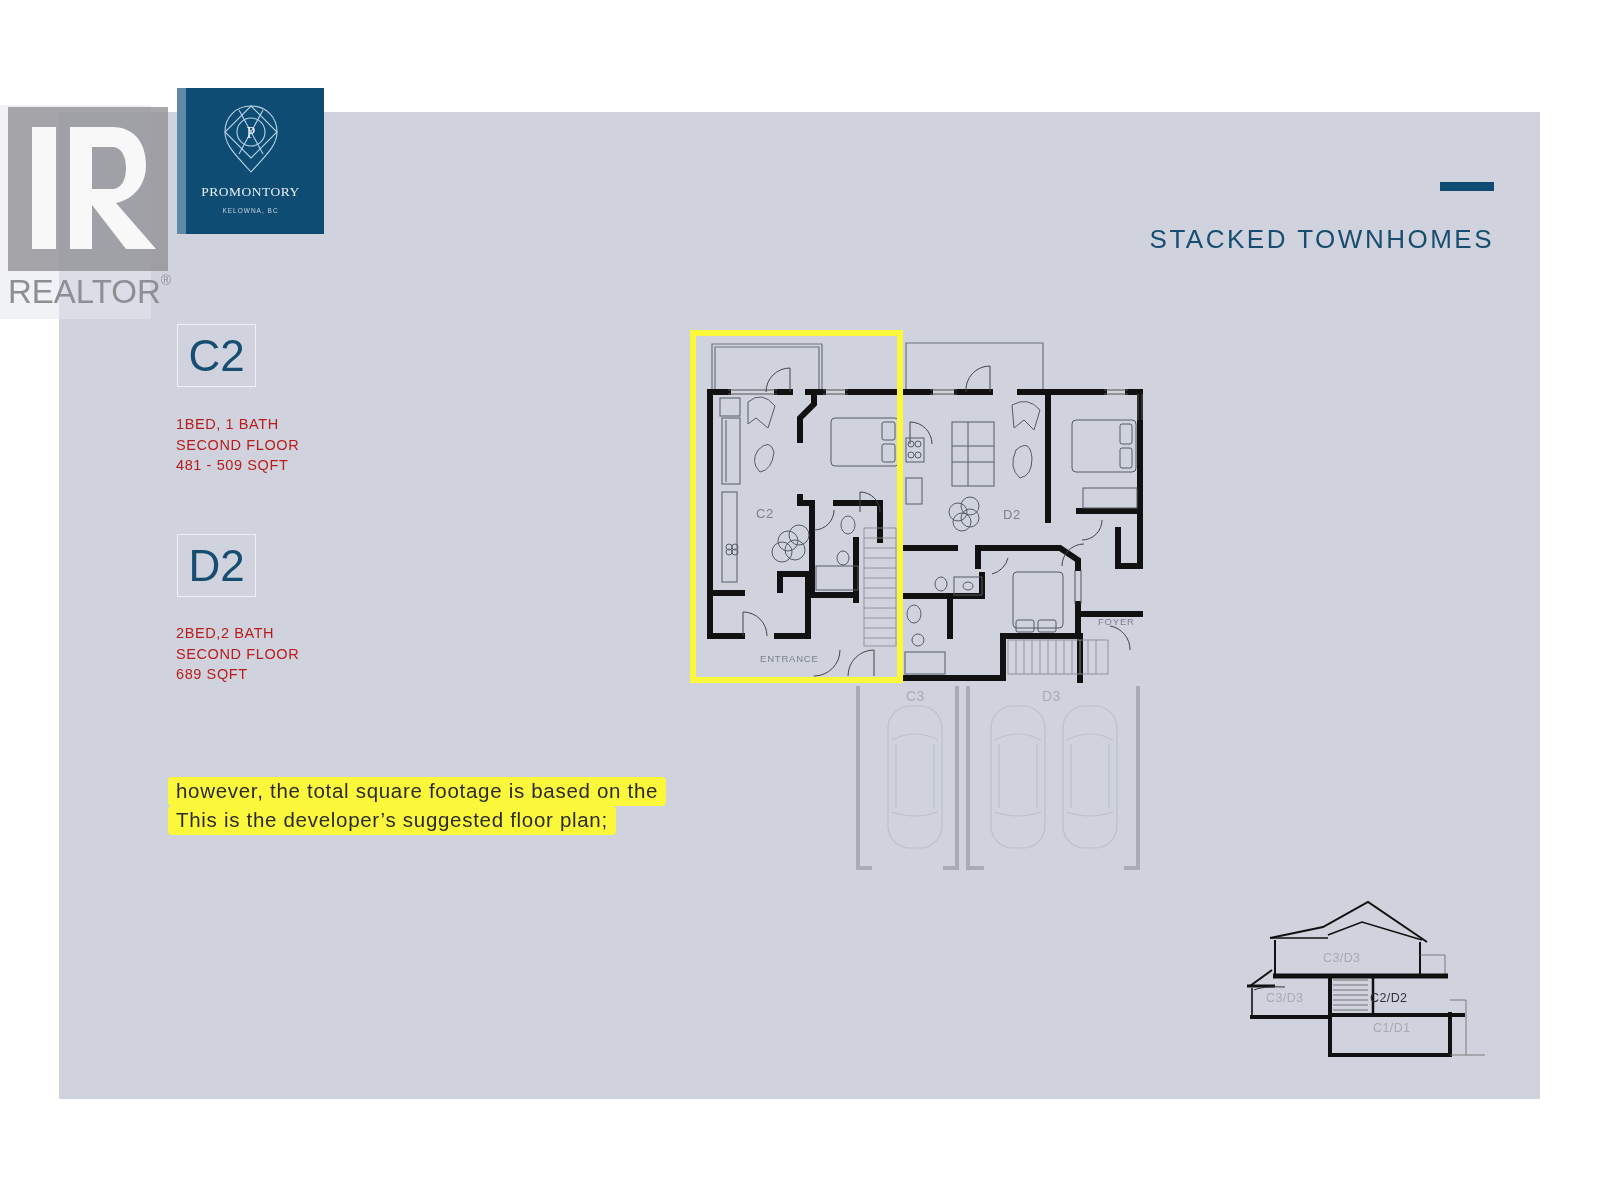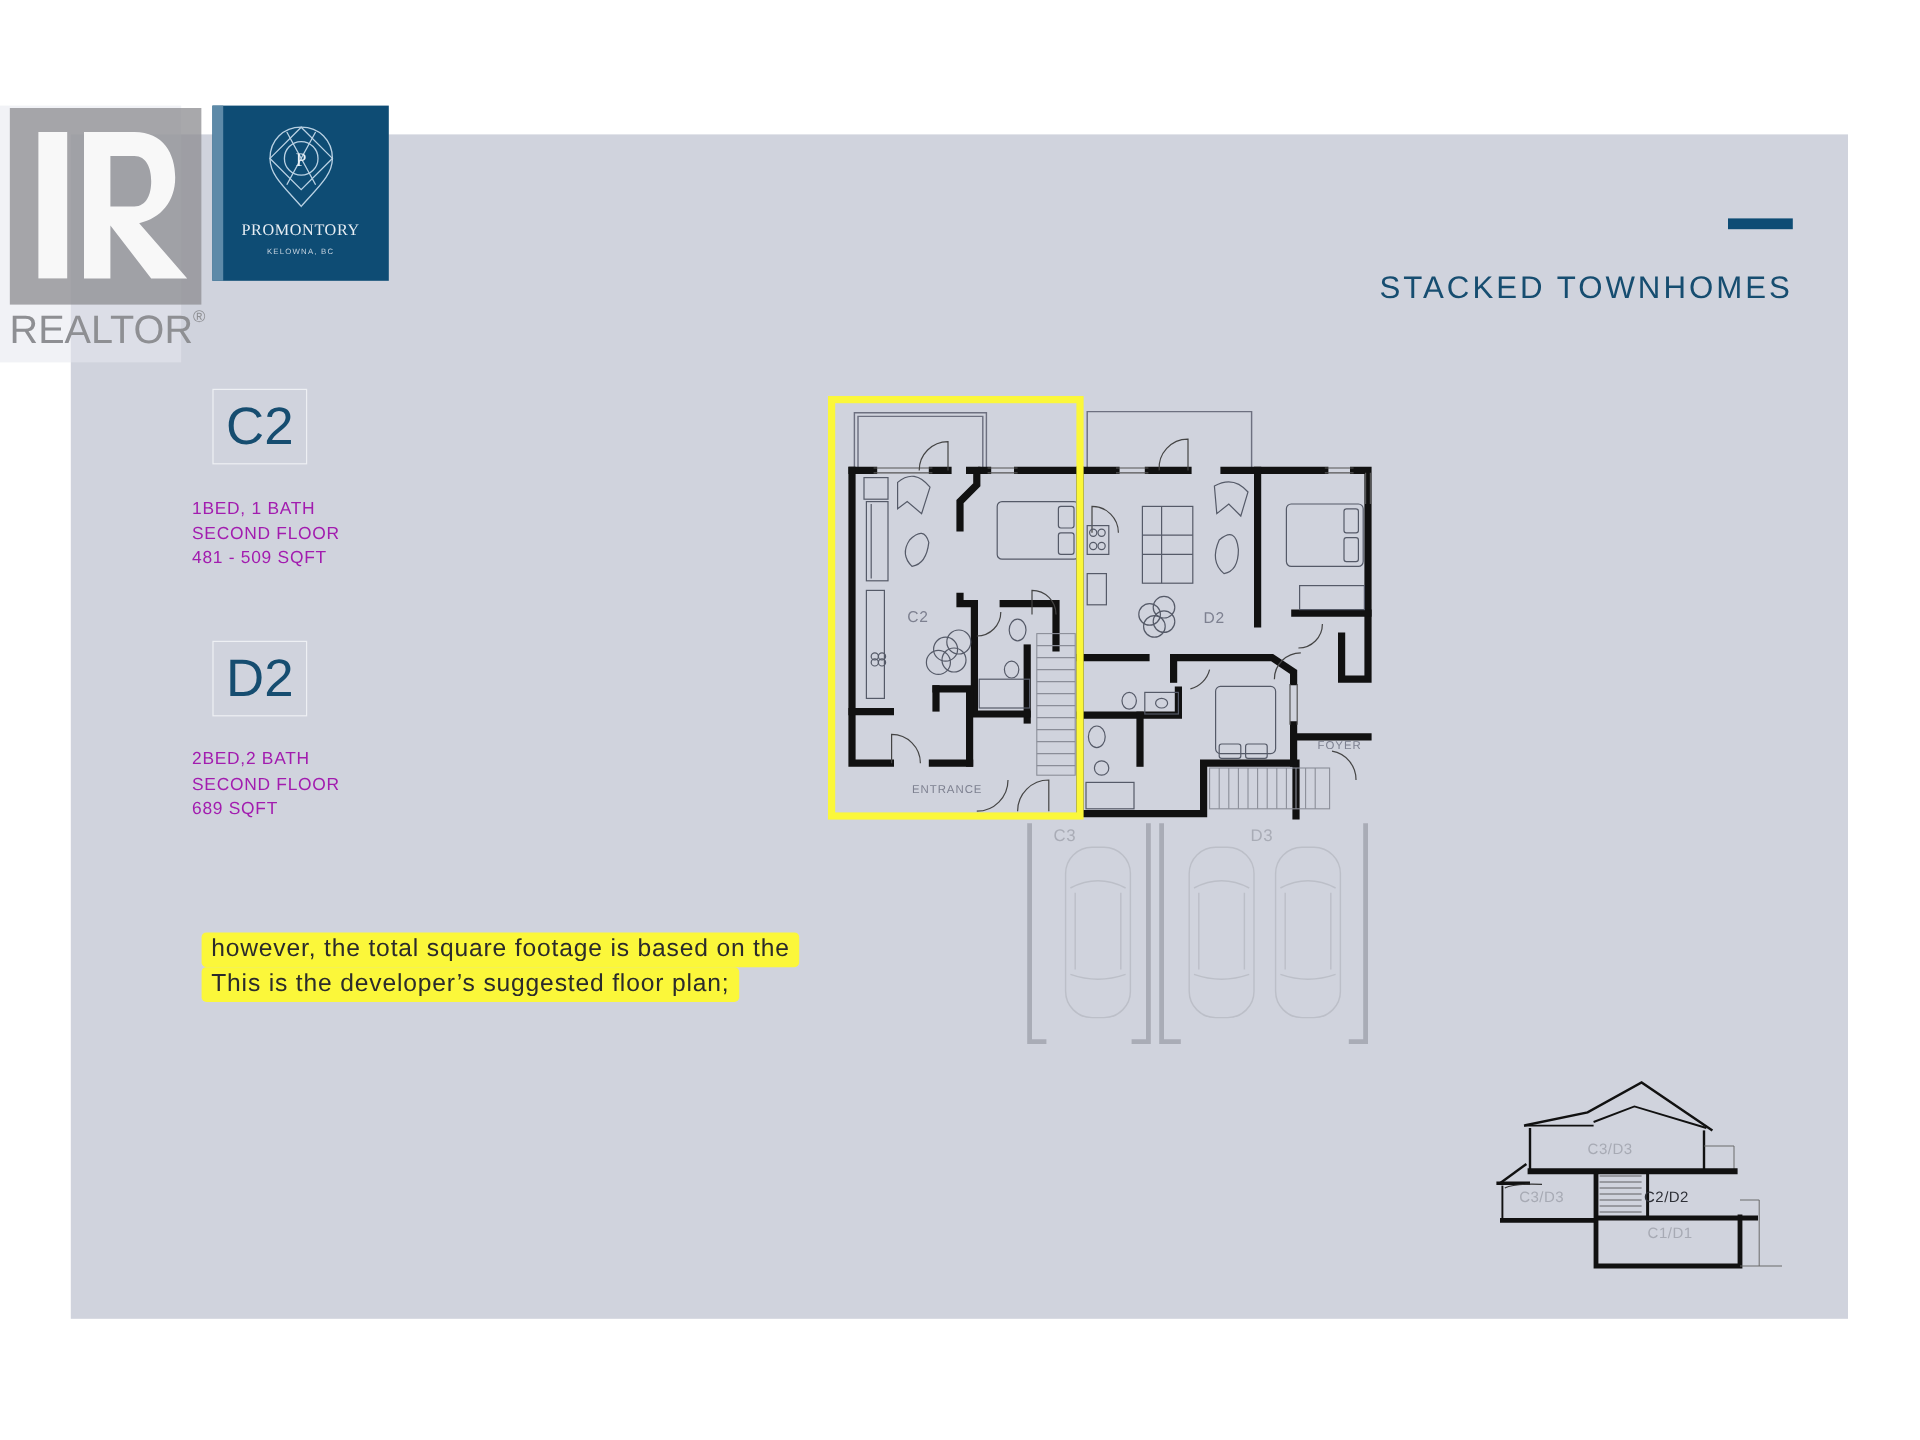--- a/index.html
+++ b/index.html
@@ -1,36 +1,36 @@
 <!DOCTYPE html>
 <html><head>
 <meta charset="utf-8">
 <style>
   html, body { margin:0; padding:0; }
   body { width:1600px; height:1200px; background:#ffffff; position:relative; overflow:hidden;
          font-family:"Liberation Sans", "DejaVu Sans", sans-serif; }
   .panel { position:absolute; left:59px; top:112px; width:1481px; height:987px; background:#d0d3dd; }
-  .realtor-wrap { position:absolute; left:0; top:88px; width:151px; height:214px; background:rgba(230,232,238,0.55); }
+  .realtor-wrap { position:absolute; left:0; top:105px; width:151px; height:214px; background:rgba(230,232,238,0.55); }
   .realtor-logo { position:absolute; left:8px; top:2px; width:160px; height:164px; }
   .realtor-text { position:absolute; left:8px; top:170px; font-size:33px; letter-spacing:0px; color:#8e8f93;
                   font-family:"Liberation Sans", sans-serif; line-height:1; }
   .realtor-text sup { font-size:14px; vertical-align:top; position:relative; top:-2px; }
   .brand { position:absolute; left:177px; top:88px; width:147px; height:146px; background:#0e4c74; }
   .brand-strip { position:absolute; left:0; top:0; width:9px; height:146px; background:#5e8aa8; }
   .brand-mark { position:absolute; left:44px; top:16px; width:60px; height:72px; }
   .brand-name { position:absolute; left:0; width:147px; top:96px; text-align:center; color:#e8eef4;
                 font-family:"Liberation Serif", serif; font-size:13.5px; letter-spacing:0.5px; }
   .brand-loc { position:absolute; left:0; width:147px; top:119px; text-align:center; color:#c5d3df;
                font-size:6.5px; letter-spacing:1px; }
   .accent-bar { position:absolute; left:1440px; top:182px; width:54px; height:9px; background:#0e4c74; }
   .title { position:absolute; right:106px; top:224px; font-size:26px; letter-spacing:2.5px; color:#164d70;
            font-family:"Liberation Sans", sans-serif; white-space:nowrap; }
   .unit-badge { position:absolute; left:177px; width:79px; height:63px; border:1.5px solid #eef0f4;
                 box-sizing:border-box; color:#164d70; font-size:44px; line-height:61px; text-align:center; }
-  .unit-info { position:absolute; left:160px; font-size:14.5px; line-height:20.5px; color:#a21caf;
+  .unit-info { position:absolute; left:176px; font-size:14.5px; line-height:20.5px; color:#b91c1c;
                letter-spacing:0.6px; white-space:pre; }
   .note { position:absolute; left:168px; top:777px; width:580px; }
   .note-line { display:inline-block; background:#fbf73a; color:#2b2b2b; font-size:20.5px; letter-spacing:0.7px;
                padding:1px 8px 3px 8px; line-height:25px; border-radius:4px; margin-bottom:0; }
   .plan { position:absolute; left:0; top:0; width:1600px; height:1200px; pointer-events:none; }
   .plan-label { position:absolute; color:#7d8090; font-size:13px; letter-spacing:0.6px; }
   .plan-label.small { font-size:9.5px; letter-spacing:0.8px; }
   .garage-label { position:absolute; color:#a9acb6; font-size:14px; letter-spacing:0.5px; }
   .section-label { position:absolute; font-size:12.5px; letter-spacing:0.4px; }
   .highlight { position:absolute; left:690px; top:330px; width:213px; height:353px; border:6px solid #fbf73a;
@@ -212,21 +212,21 @@
     <ellipse cx="914" cy="614" rx="7" ry="9"></ellipse>
     <ellipse cx="918" cy="640" rx="6" ry="6"></ellipse>
     <rect x="905" y="652" width="40" height="22"></rect>
   </g>
 </svg>
 
 <div class="plan-label" style="left:756px; top:506px;">C2</div>
 <div class="plan-label" style="left:1003px; top:507px;">D2</div>
 <div class="plan-label small" style="left:760px; top:653px;">ENTRANCE</div>
 <div class="plan-label small" style="left:1098px; top:616px;">FOYER</div>
-<div class="garage-label" style="left:878px; top:688px;">C3</div>
+<div class="garage-label" style="left:906px; top:688px;">C3</div>
 <div class="garage-label" style="left:1042px; top:688px;">D3</div>
 
 <div class="highlight"></div>
 
 <svg class="plan" viewBox="0 0 1600 1200">
   <g stroke="#111" fill="none">
     <path d="M1270 938 L1323 927 L1368 902 L1427 942" stroke-width="2"></path>
     <path d="M1328 935 L1362 922 L1422 940" stroke-width="1.6"></path>
     <path d="M1270 938 H1328" stroke-width="1.6"></path>
     <path d="M1275 940 V975" stroke-width="2"></path>

